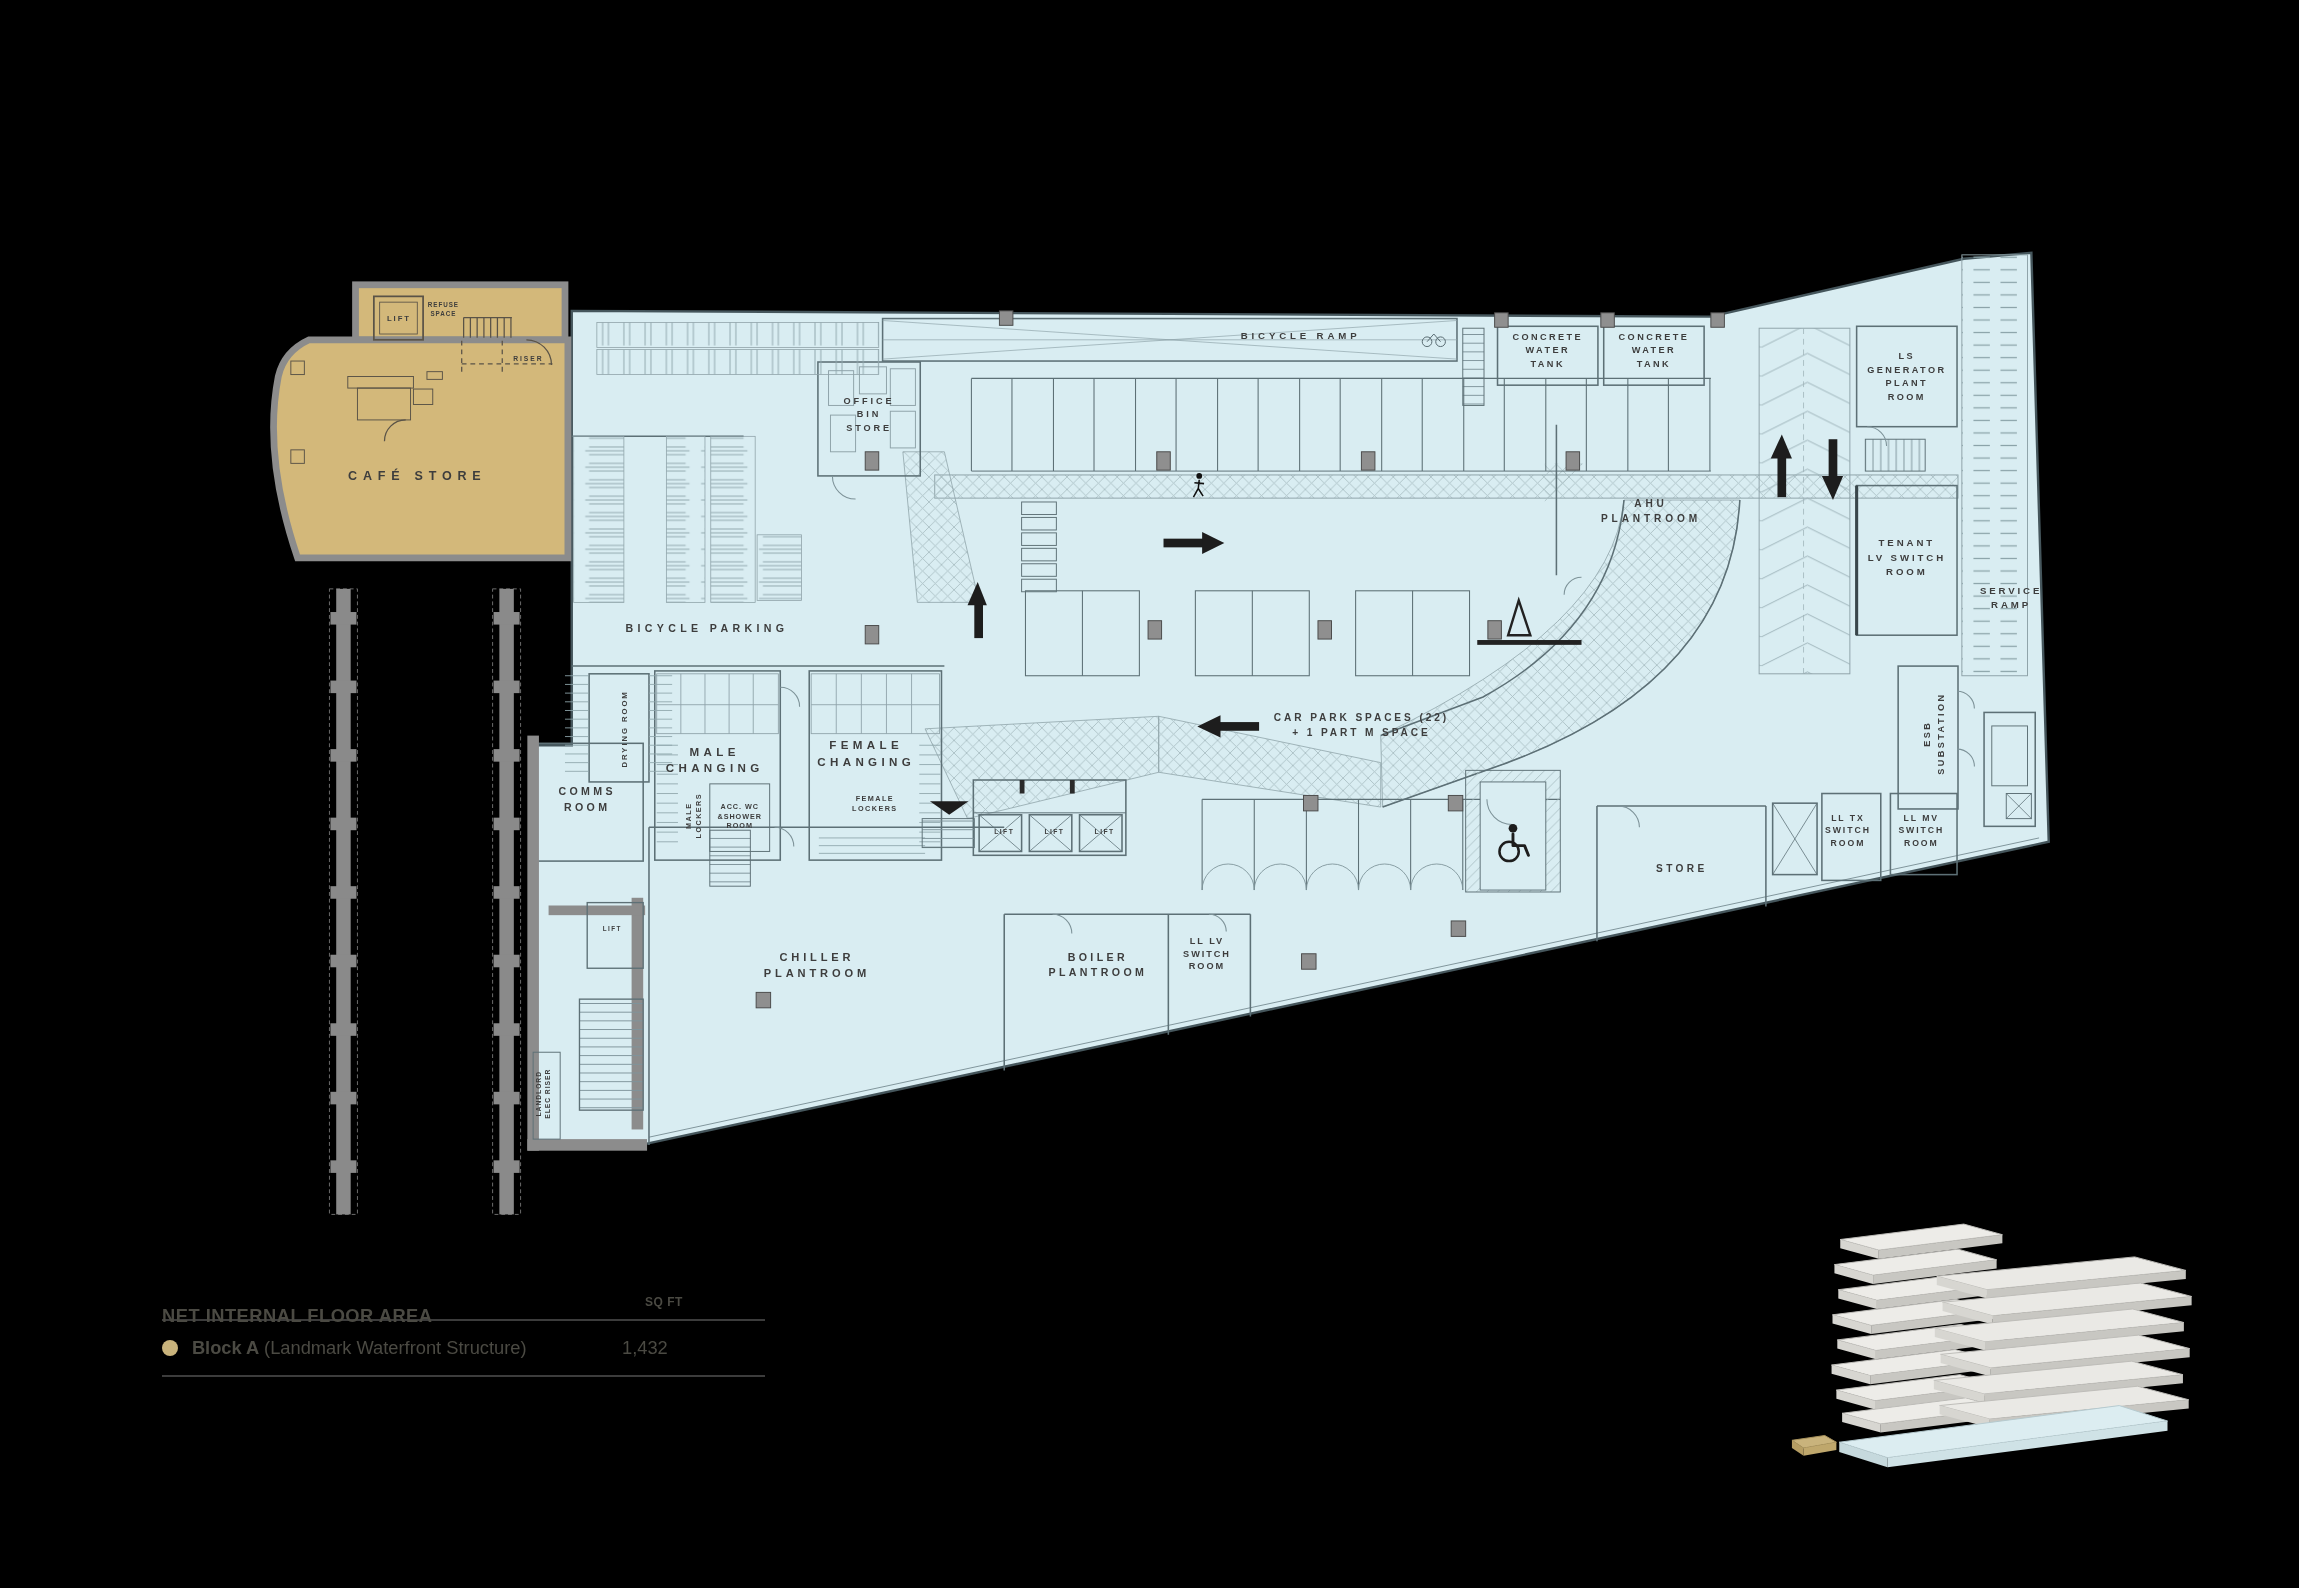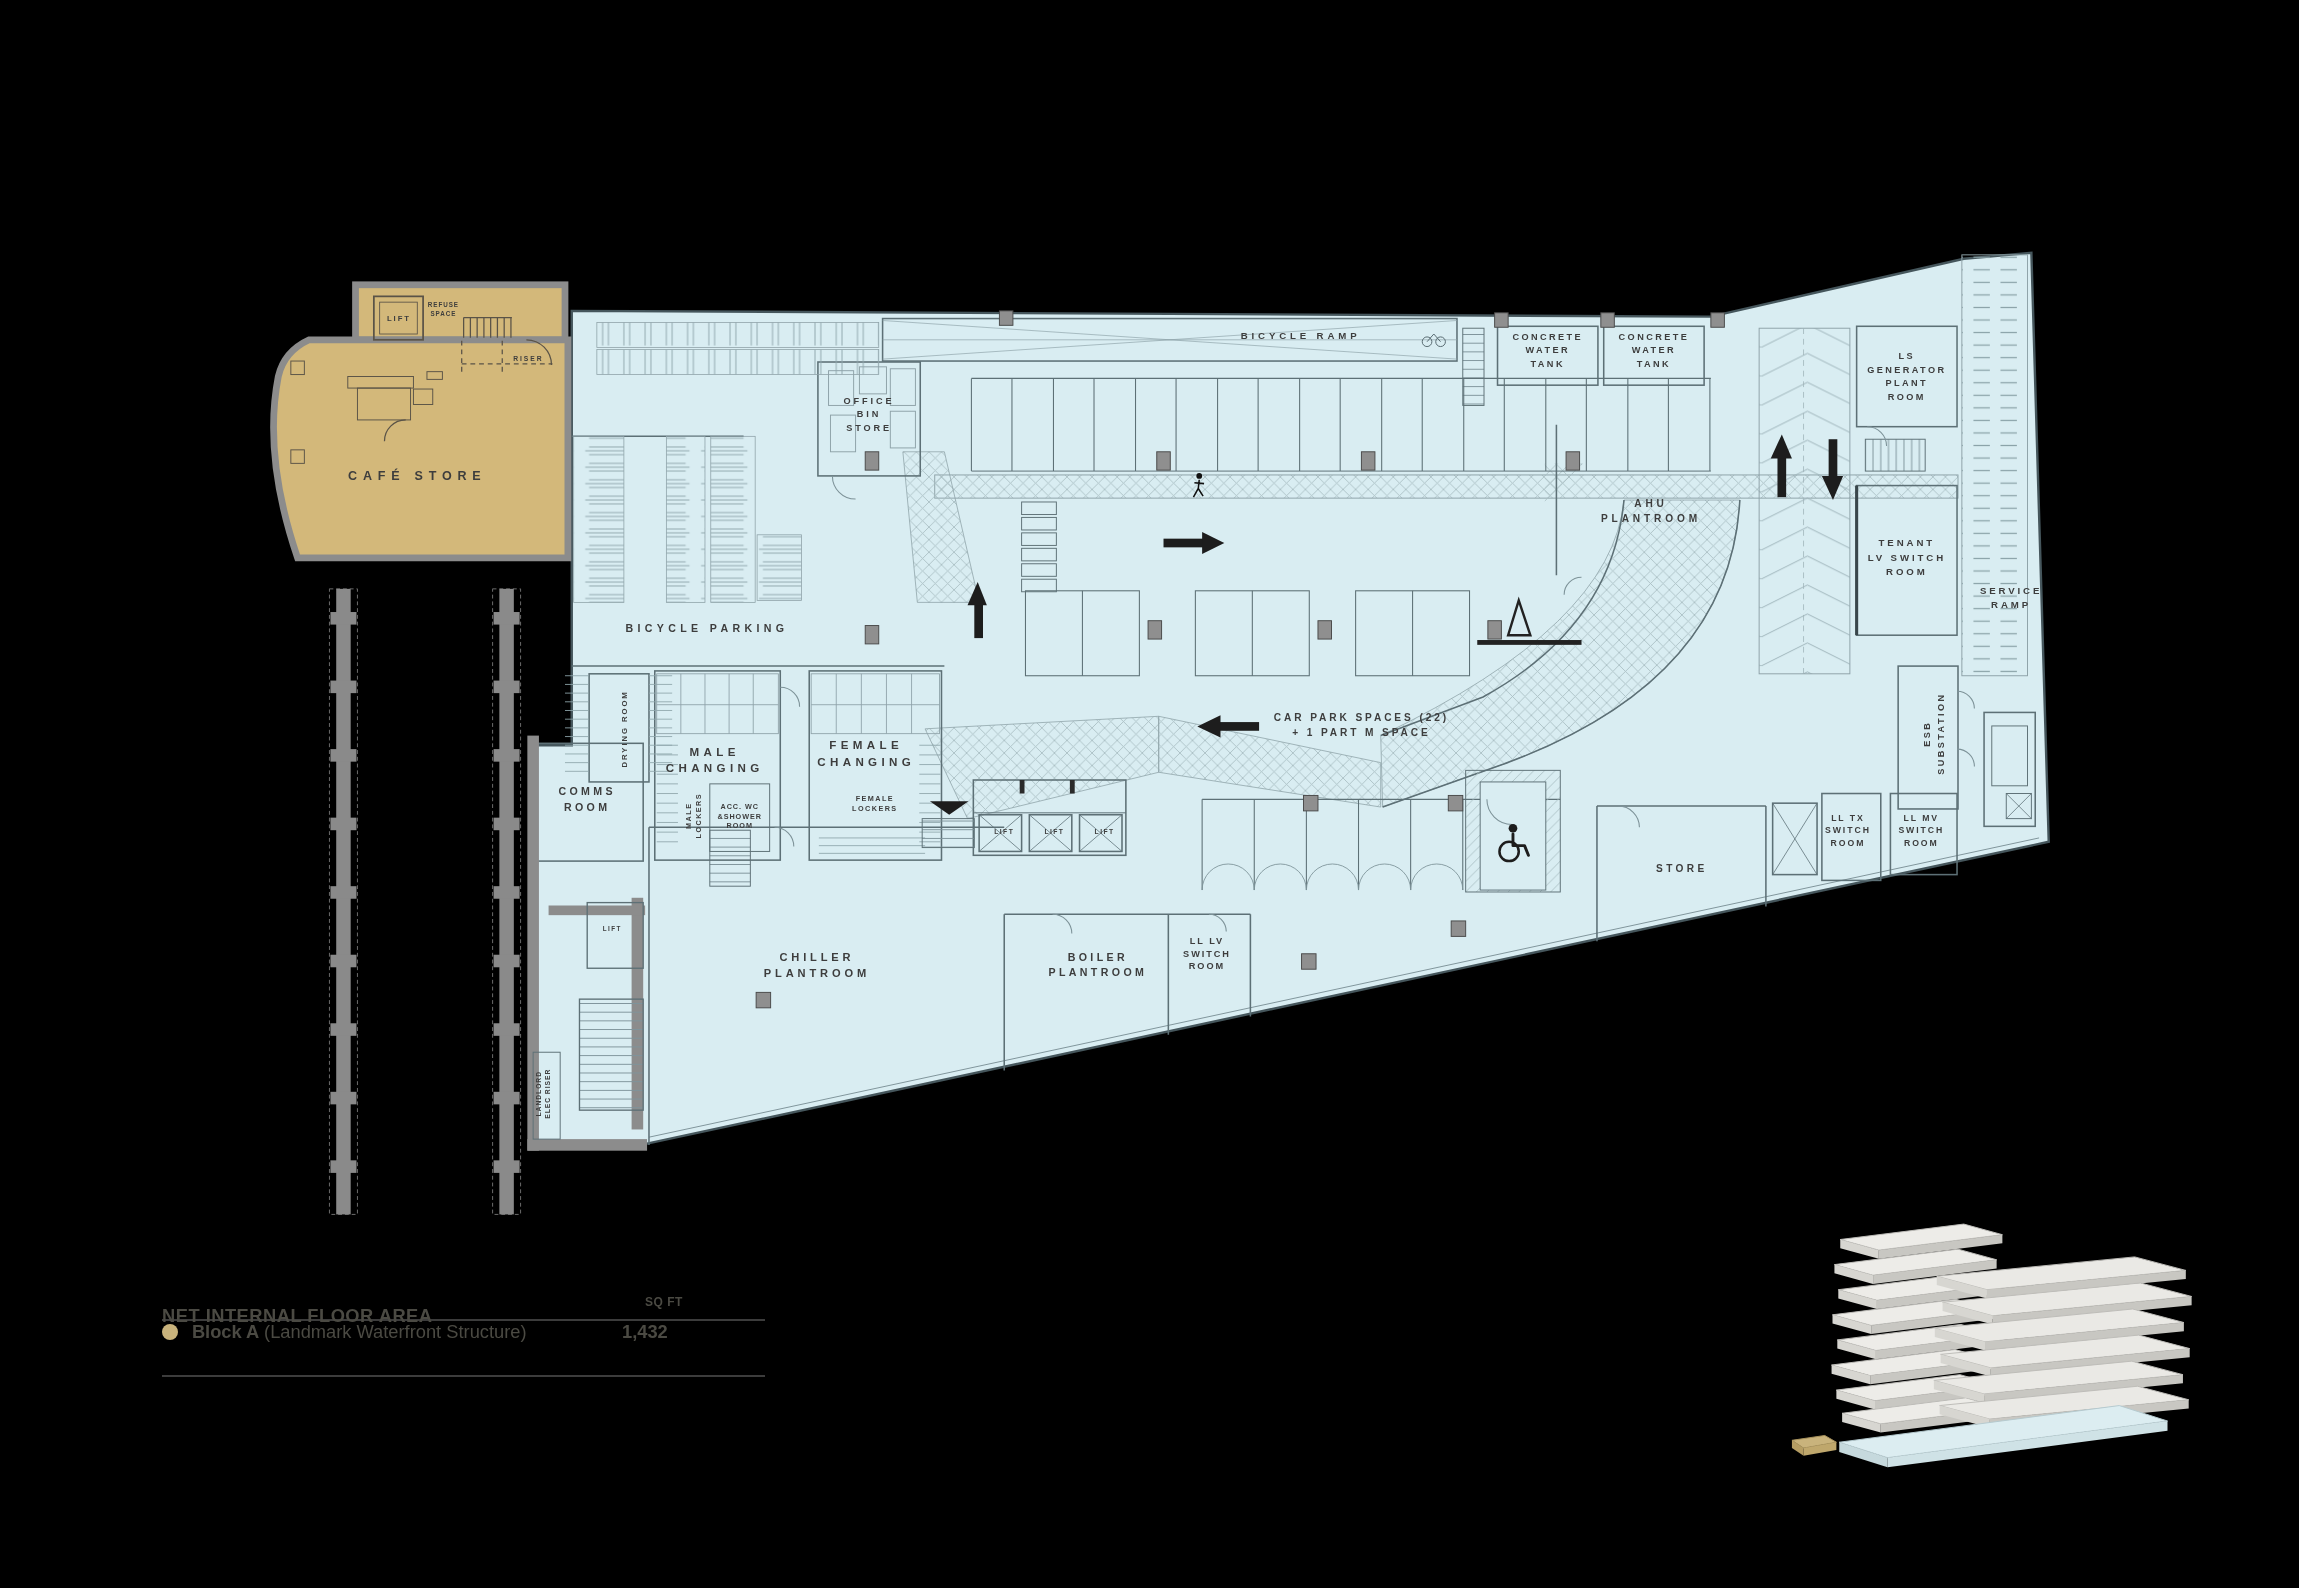--- a/index.html
+++ b/index.html
@@ -6,25 +6,25 @@
   body{width:2300px;height:1588px;background:#000;position:relative;overflow:hidden;
        font-family:"Liberation Sans",sans-serif;}
   .stage{position:absolute;inset:0;}
   svg text{font-family:"Liberation Sans",sans-serif;font-weight:bold;fill:#3d3d3d;}
   
   .legend{position:absolute;left:162px;top:1284px;width:603px;color:#4b4a43;}
   .legend-head{display:flex;align-items:center;height:35px;}
   .legend-title{flex:0 0 483px;font-size:18.3px;font-weight:bold;letter-spacing:0.5px;margin-top:28px;}
   .legend-unit{font-size:12px;font-weight:bold;letter-spacing:0.5px;}
   .legend-div{height:1.9px;background:#3c3c3c;}
-  .legend-row{display:flex;align-items:flex-start;height:54px;}
+  .legend-row{display:flex;align-items:center;height:54px;}
   .legend-name{flex:0 0 460px;display:flex;align-items:center;font-size:18.3px;}
   .dot{width:16.4px;height:16.4px;border-radius:50%;background:#c9b37c;margin-right:13.5px;flex:0 0 16.4px;}
   .legend-name b{font-weight:bold;margin-right:4.8px;}
-  .legend-val{font-size:18.3px;font-weight:bold;}
+  .legend-val{font-size:18.3px;font-weight:normal;}
 </style>
 </head>
 <body>
 
 <div class="stage">
 <svg width="2300" height="1588" viewBox="0 0 2382 1645">
   <defs>
     <pattern id="xh" width="13" height="13" patternUnits="userSpaceOnUse">
       <path d="M0,0 l13,13 M13,0 l-13,13" stroke="#a9bec3" stroke-width="0.9" fill="none"></path>
     </pattern>

